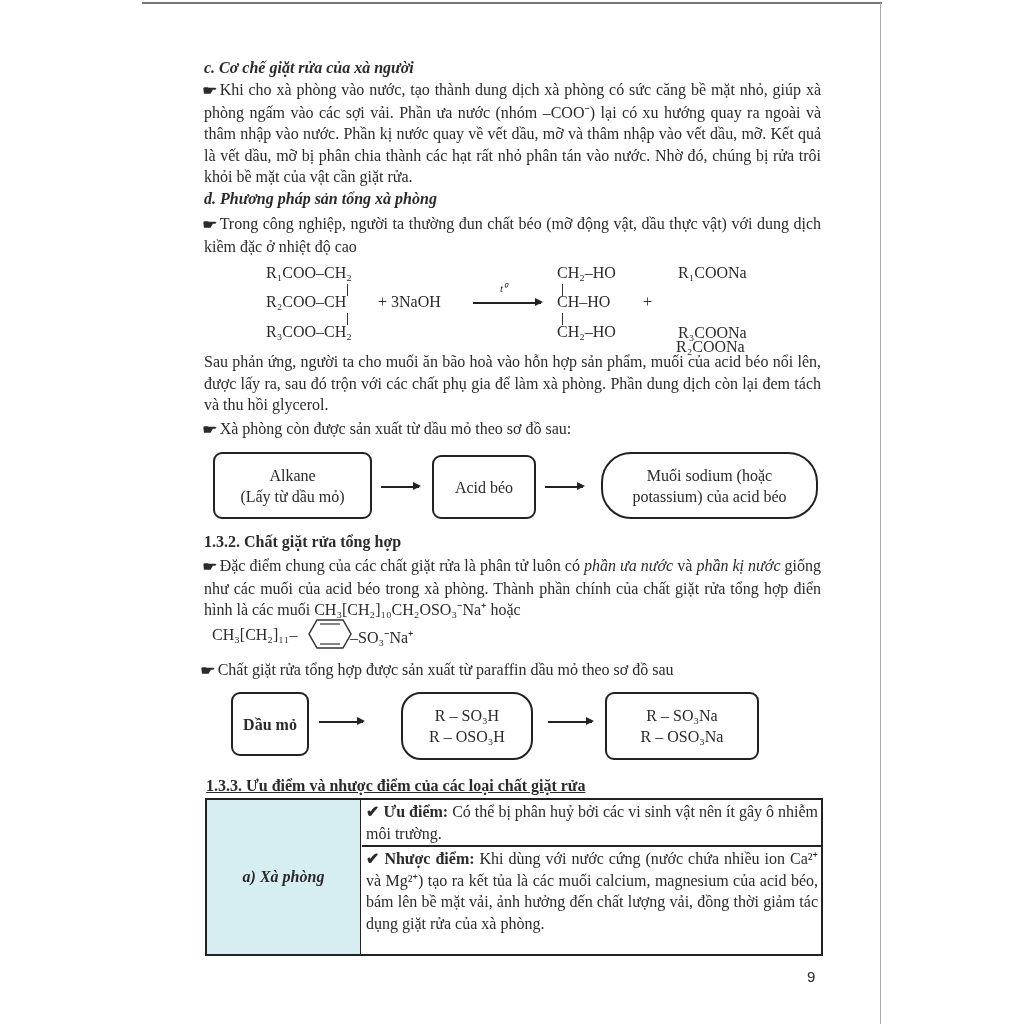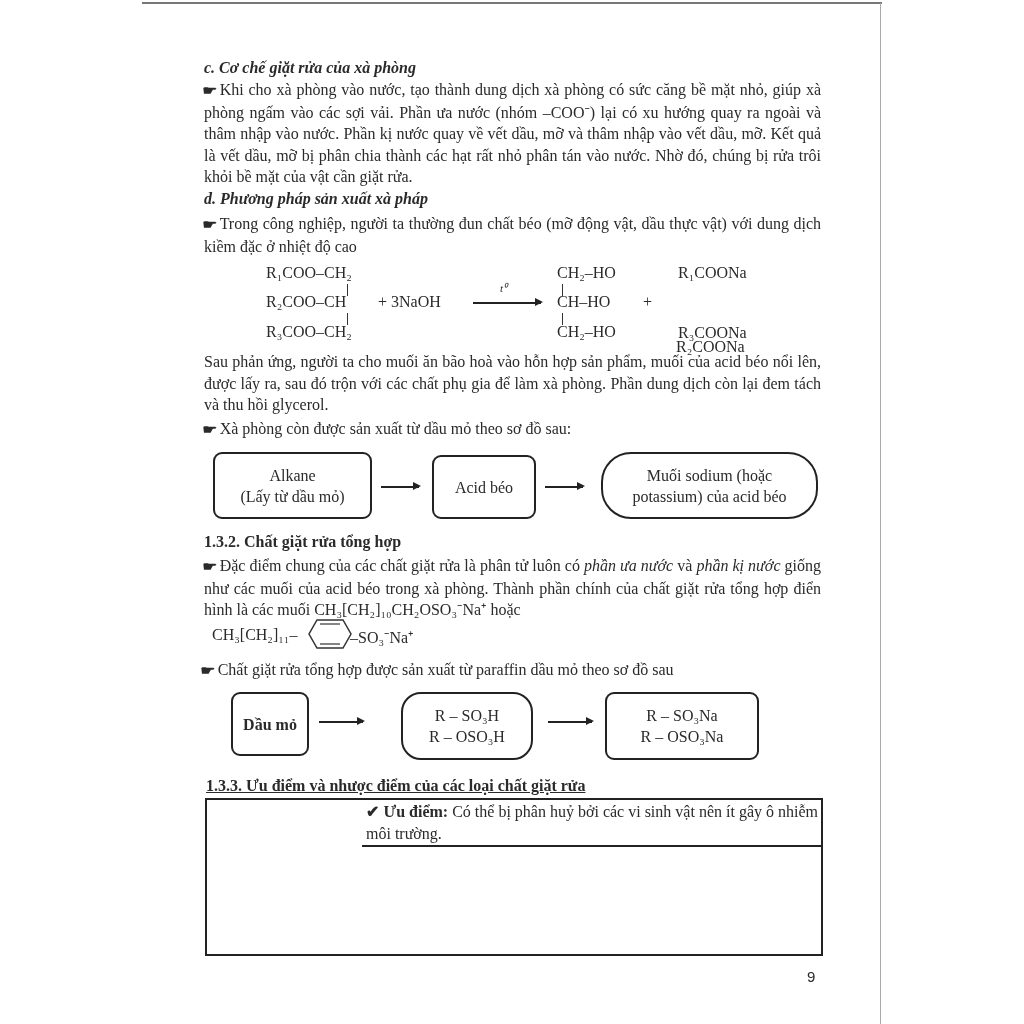--- a/index.html
+++ b/index.html
@@ -26,24 +26,24 @@
               text-align:justify; padding:0 4px; }
     .t-div { position:absolute; left:155px; width:459px; top:45px; height:1.5px; background:#222; }
     .pagenum { position:absolute; left:807px; top:968px; font-family:"Liberation Sans", sans-serif; font-size:15px; }
   </style>
 </head>
 <body>
 
 <div class="page-top"></div>
 <div class="page-right"></div>
 
-<div class="heading-it" style="left:204px;top:59px;">c. Cơ chế giặt rửa của xà phòng</div>
+<div class="heading-it" style="left:204px;top:59px;">c. Cơ chế giặt rửa của xà người</div>
 <div class="para" style="left:204px;top:79px;"><span class="bullet">☛</span><span>Khi cho xà phòng vào nước, tạo thành dung dịch xà phòng có sức căng bề mặt nhỏ, giúp xà phòng ngấm vào các sợi vải. Phần ưa nước (nhóm –COO⁻) lại có xu hướng quay ra ngoài và thâm nhập vào nước. Phần kị nước quay về vết dầu, mỡ và thâm nhập vào vết dầu, mỡ. Kết quả là vết dầu, mỡ bị phân chia thành các hạt rất nhỏ phân tán vào nước. Nhờ đó, chúng bị rửa trôi khỏi bề mặt của vật cần giặt rửa.</span></div>
 
-<div class="heading-it" style="left:204px;top:190px;">d. Phương pháp sản xuất xà pháp</div>
+<div class="heading-it" style="left:204px;top:190px;">d. Phương pháp sản tổng xà phòng</div>
 <div class="para" style="left:204px;top:213px;"><span class="bullet">☛</span><span>Trong công nghiệp, người ta thường đun chất béo (mỡ động vật, dầu thực vật) với dung dịch kiềm đặc ở nhiệt độ cao</span></div>
 
 <div>
   <div class="eq" style="left:266px;top:264px;">R₁COO–CH₂</div>
   <div class="eq" style="left:266px;top:293px;">R₂COO–CH</div>
   <div class="eq" style="left:266px;top:323px;">R₃COO–CH₂</div>
   <div class="vbar" style="left:347px;top:284px;height:12px;"></div>
   <div class="vbar" style="left:347px;top:313px;height:12px;"></div>
   <div class="eq" style="left:378px;top:293px;">+ 3NaOH</div>
   <div class="eq" style="left:500px;top:280px;font-size:11px;font-style:italic;">t⁰</div>
@@ -93,17 +93,19 @@
   <div class="box" style="left:401px;top:692px;width:128px;height:64px;white-space:pre-line;border-radius:20px;">R – SO₃H
 R – OSO₃H</div>
   <div class="arrow" style="left:548px;top:721px;width:44px;"></div>
   <div class="box" style="left:605px;top:692px;width:150px;height:64px;white-space:pre-line;">R – SO₃Na
 R – OSO₃Na</div>
 </div>
 
 <div class="heading-b" style="left:206px;top:777px;text-decoration:underline;">1.3.3. Ưu điểm và nhược điểm của các loại chất giặt rửa</div>
 
 <div class="table">
+  <div class="t-left">a) Xà phòng</div>
   <div class="t-cell" style="top:1px;"><b>✔ Ưu điểm:</b><span> Có thể bị phân huỷ bởi các vi sinh vật nên ít gây ô nhiễm môi trường.</span></div>
   <div class="t-div"></div>
+  <div class="t-cell" style="top:48px;"><b>✔ Nhược điểm:</b><span> Khi dùng với nước cứng (nước chứa nhiều ion Ca²⁺ và Mg²⁺) tạo ra kết tủa là các muối calcium, magnesium của acid béo, bám lên bề mặt vải, ảnh hưởng đến chất lượng vải, đồng thời giảm tác dụng giặt rửa của xà phòng.</span></div>
 </div>
 
 <div class="pagenum">9</div>
 
 </body></html>

